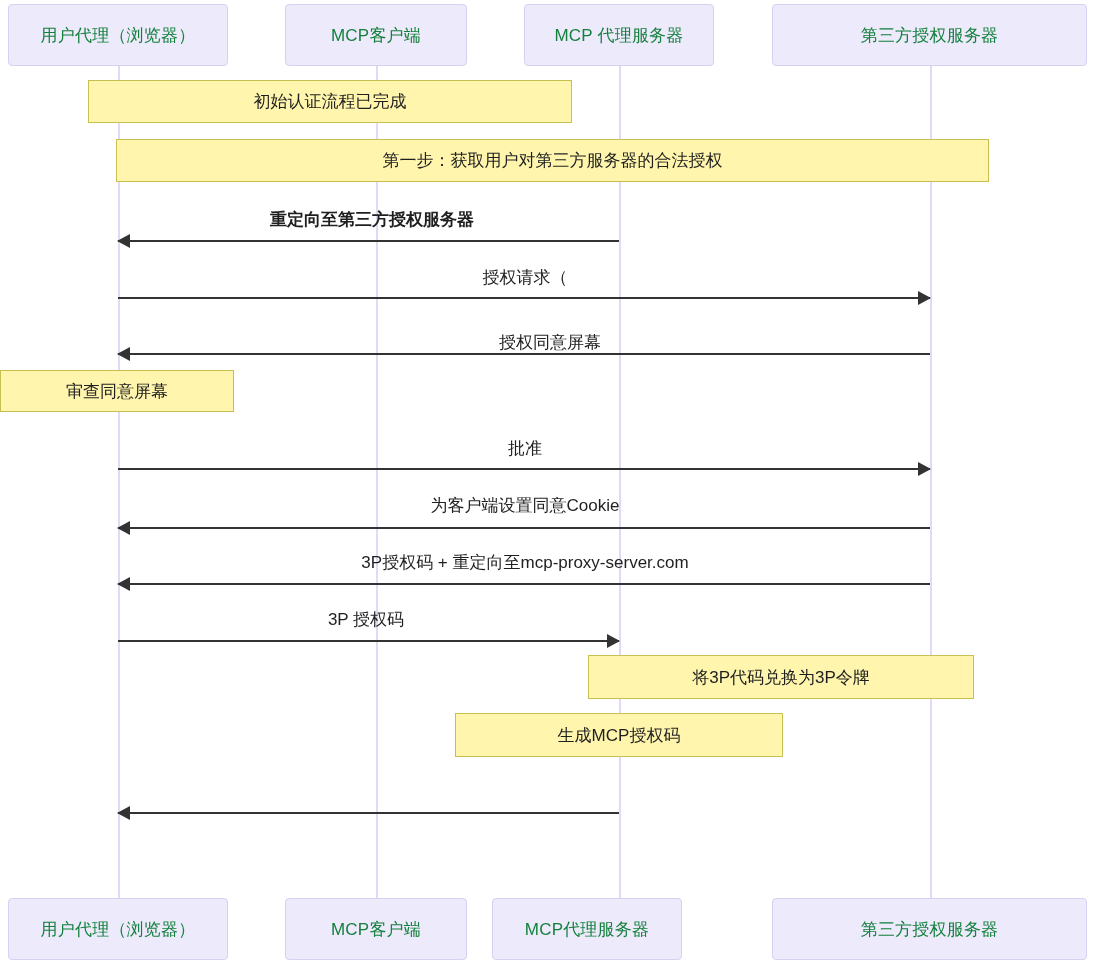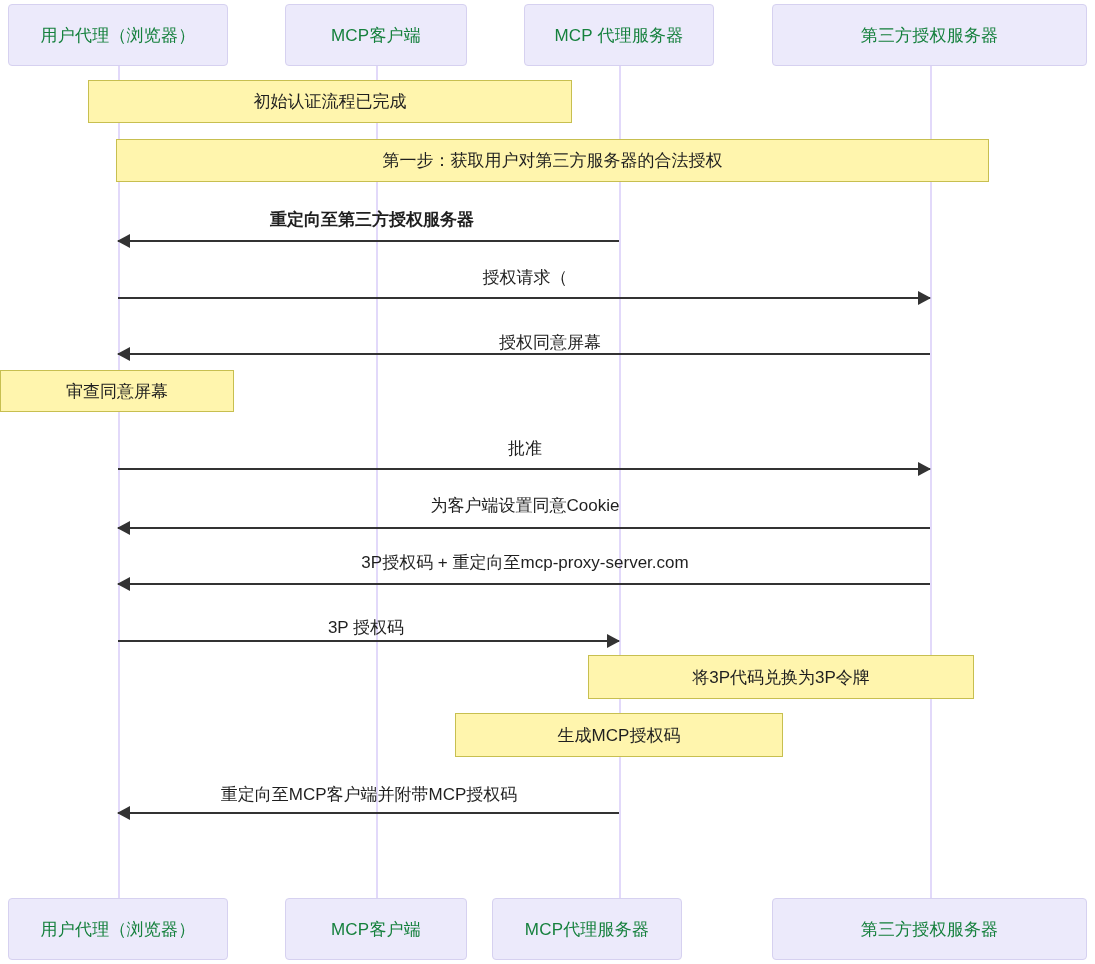--- a/index.html
+++ b/index.html
@@ -121,26 +121,25 @@
     <div class="msg-label" style="left: 525px; top: 494px;">为客户端设置同意Cookie</div>
     <div class="msg to-left" style="left: 118px; top: 583px; width: 812px;">
       <div class="line"></div>
       <div class="head"></div>
     </div>
     <div class="msg-label" style="left: 525px; top: 551px;">3P授权码 + 重定向至mcp-proxy-server.com</div>
     <div class="msg to-right" style="left: 118px; top: 640px; width: 501px;">
       <div class="line"></div>
       <div class="head"></div>
     </div>
-    <div class="msg-label" style="left: 366px; top: 608px; margin-top: 8px;">3P 授权码</div>
+    <div class="msg-label" style="left: 366px; top: 608px;">3P 授权码</div>
     <div class="msg to-left" style="left: 118px; top: 812px; width: 501px;">
       <div class="line"></div>
       <div class="head"></div>
     </div>
-    <div class="msg-label" style="left: 369px; top: 783px;">重定向至MCP客户端并附带MCP授权码</div>
     <div class="note" style="left: 88px; top: 80px; width: 484px; height: 43px;">
       <span>初始认证流程已完成</span>
     </div>
     <div class="note" style="left: 88px; top: 139px; width: 873px; height: 43px; margin-left: 28px;">
       <span>第一步：获取用户对第三方服务器的合法授权</span>
     </div>
     <div class="note" style="left: 0px; top: 370px; width: 234px; height: 42px;">
       <span>审查同意屏幕</span>
     </div>
     <div class="note" style="left: 588px; top: 655px; width: 386px; height: 44px;">

